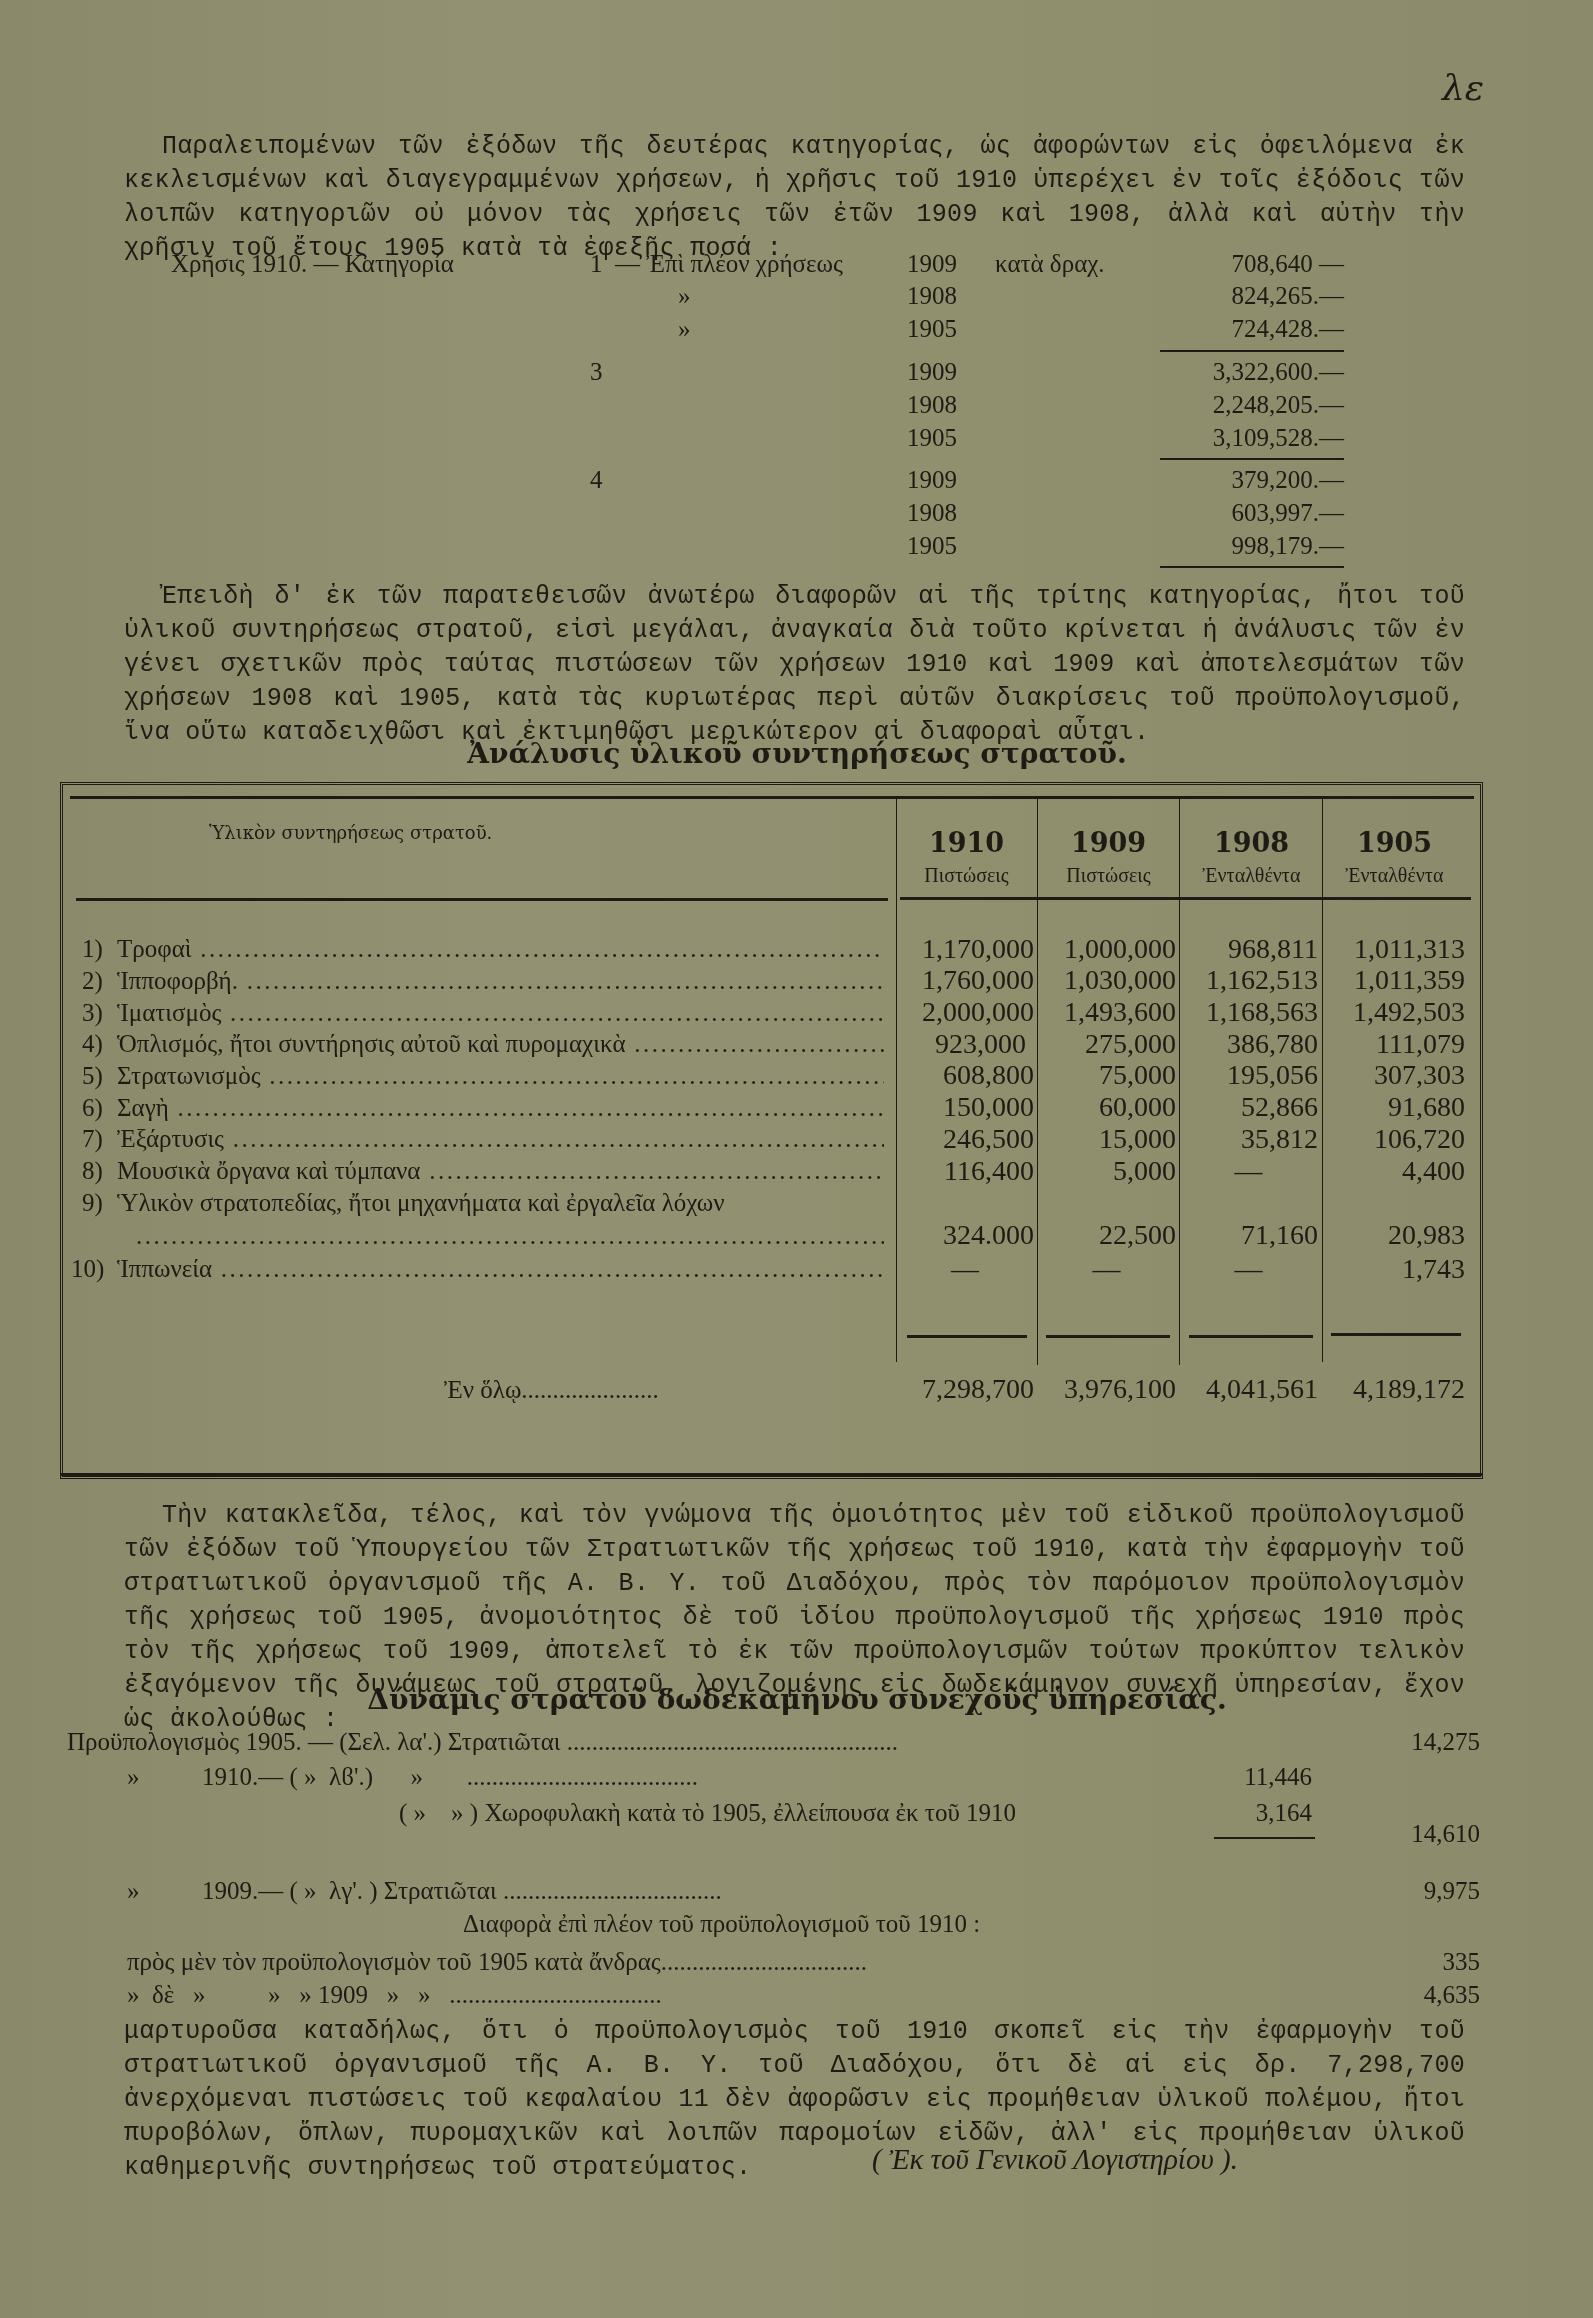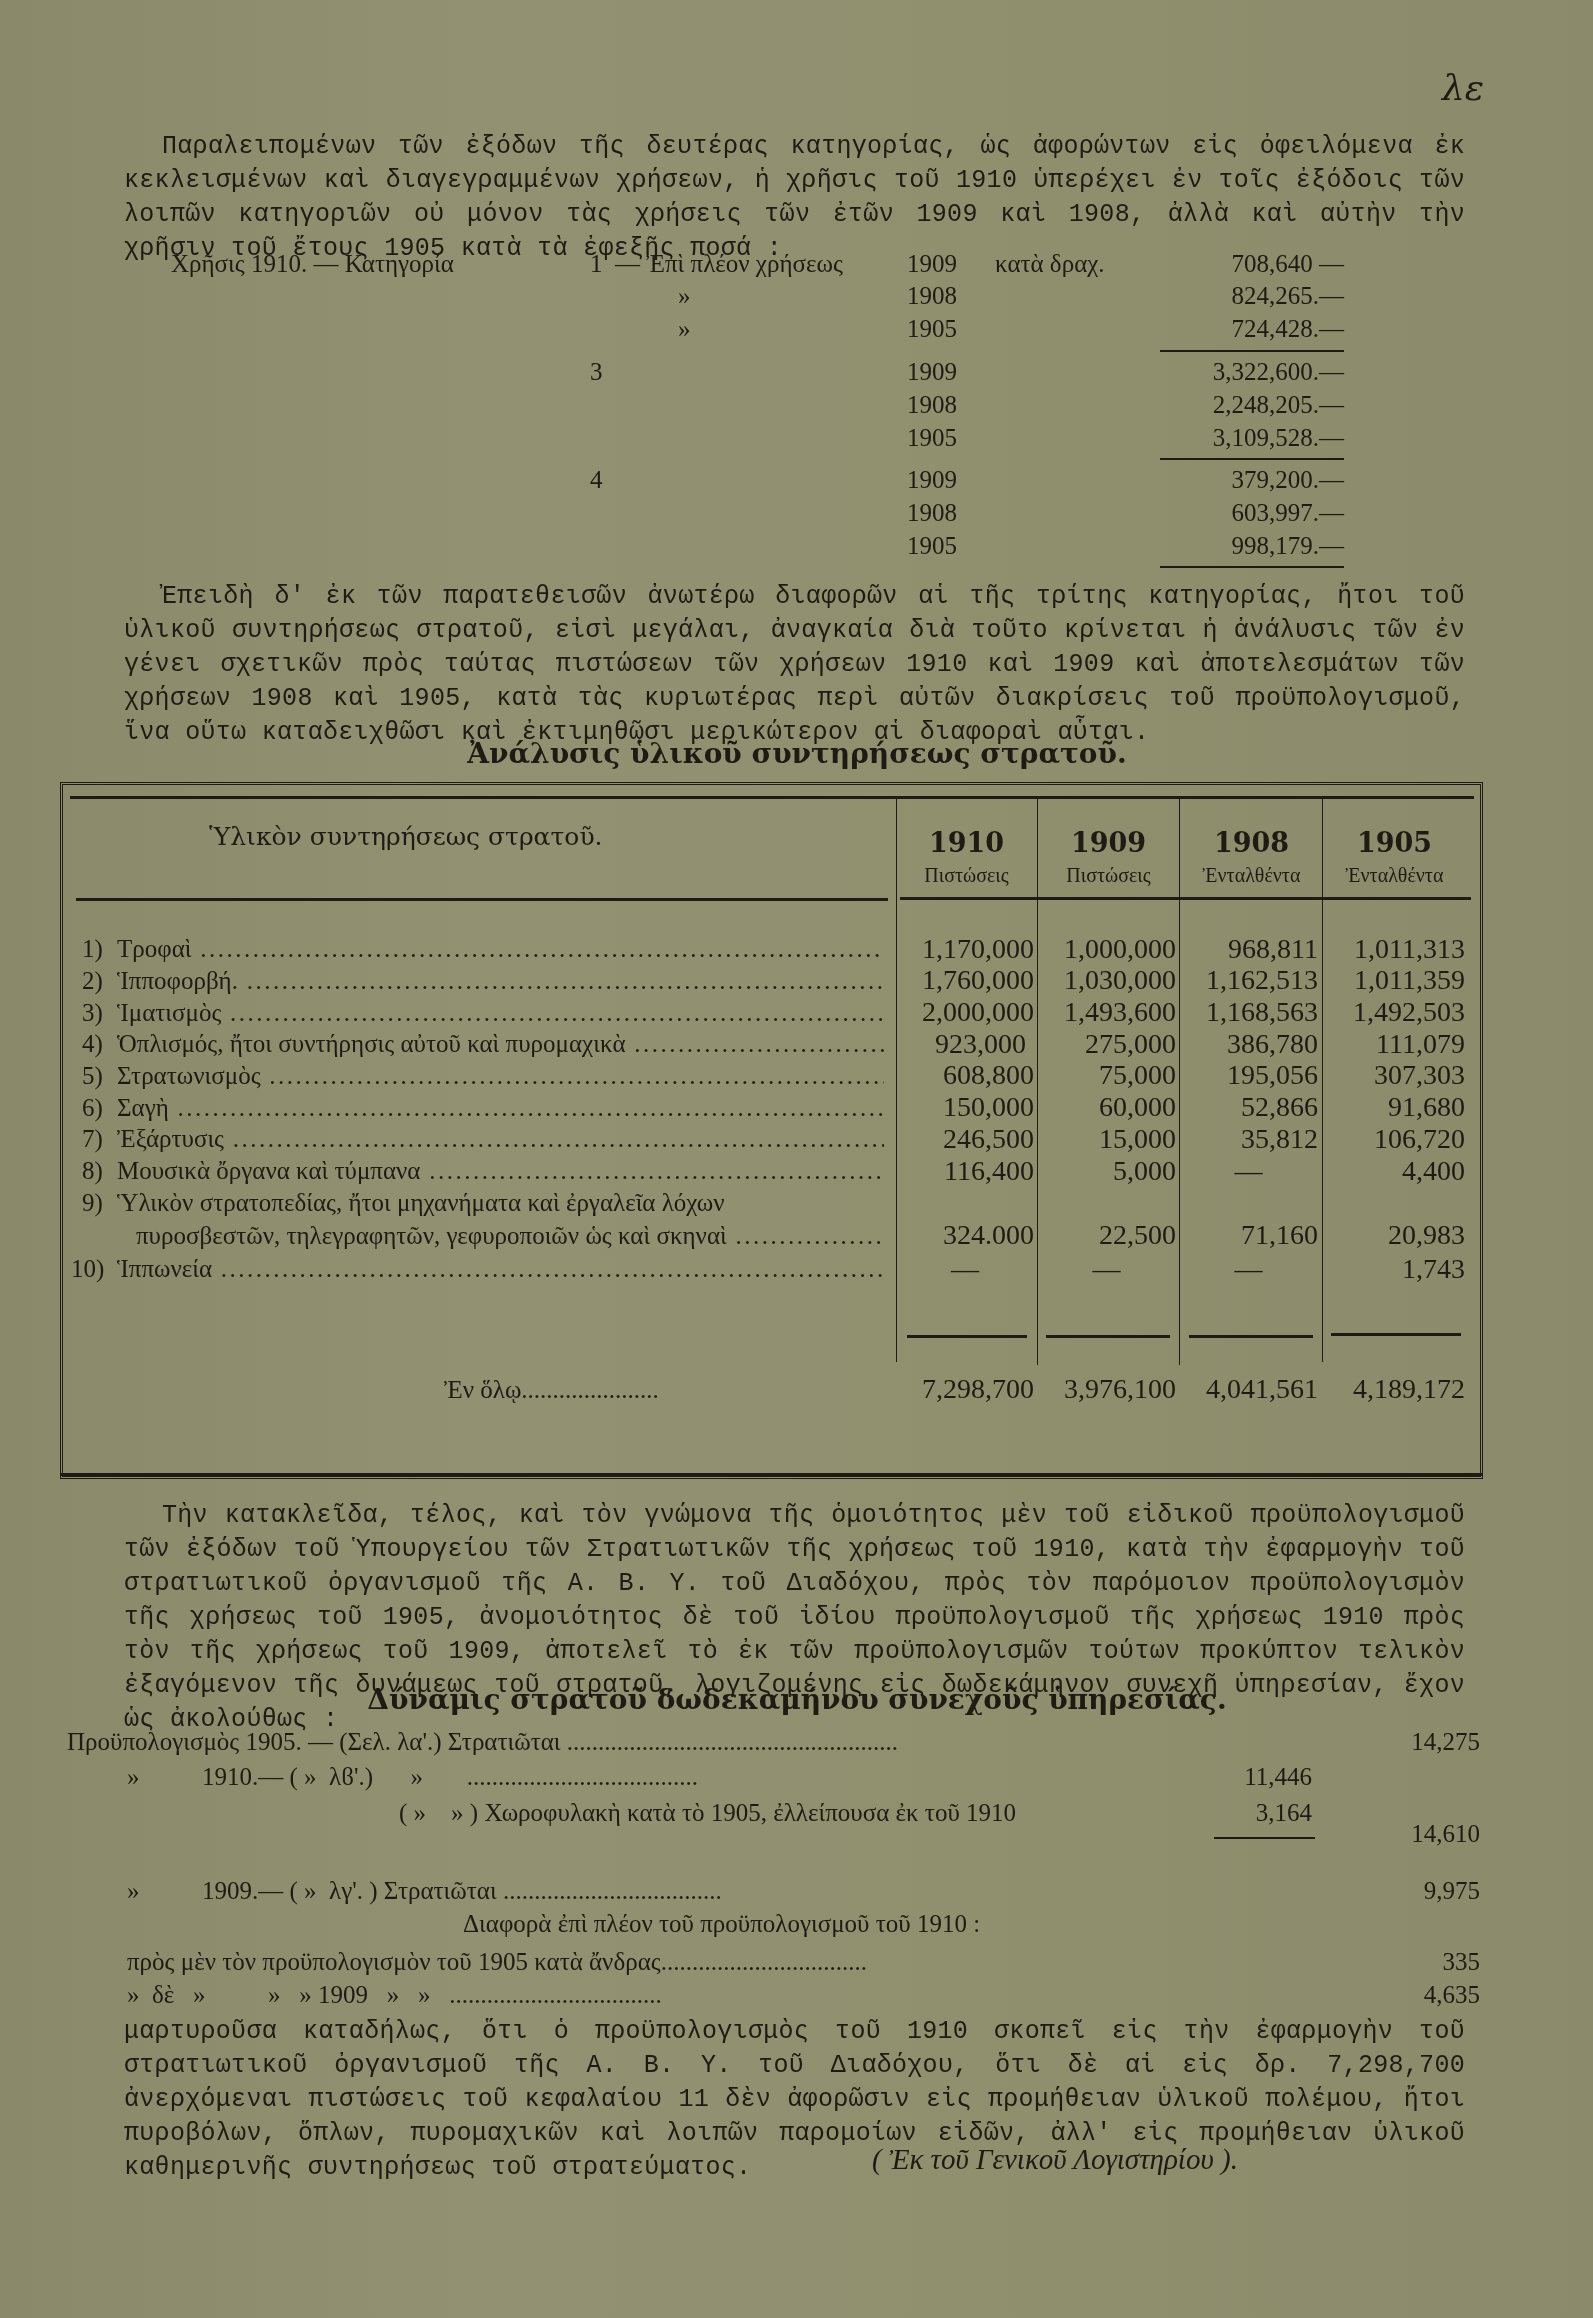--- a/index.html
+++ b/index.html
@@ -15,21 +15,21 @@
   .pageno { left:1442px; top:67px; font-size:36px; font-style:italic; }
   .para { left:124px; width:1341px; font-size:25px; line-height:34px; text-align:justify; font-family:Liberation Mono, monospace; letter-spacing:0.3px; }
   .row { position:absolute; font-family:"Liberation Serif", serif; font-size:25px; white-space:nowrap; }
   .num { text-align:right; }
   .rule { position:absolute; height:1.9px; background:#1d1b14; }
   .title { position:absolute; left:0; width:100%; text-align:center; font-family:"DejaVu Serif", serif; font-weight:bold; font-size:28px; }
   
   .tbl-outer { position:absolute; left:60px; top:782px; width:1423px; height:697px; border:2.5px double #1d1b14; border-width:3.8px; border-style:double; box-sizing:border-box; }
   .vline { position:absolute; width:1.3px; background:#1d1b14; }
   .hline { position:absolute; height:2.5px; background:#1d1b14; }
-  .hdr-main { position:absolute; font-family:"DejaVu Serif", serif; font-size:25px; }
+  .hdr-main { position:absolute; font-family:"DejaVu Serif", serif; font-size:18px; }
   .hdr-year { position:absolute; font-family:"DejaVu Serif", serif; font-weight:bold; font-size:27px; text-align:center; }
   .hdr-sub { position:absolute; font-family:"Liberation Serif", serif; font-size:20px; text-align:center; }
   .item { position:absolute; left:95px; width:786px; font-family:"Liberation Serif", serif; font-size:25px; white-space:nowrap; overflow:hidden; }
   .item .dots::after { content:" ........................................................................................................................"; letter-spacing:2.5px; }
   .cell { position:absolute; font-family:"Liberation Serif", serif; font-size:28px; text-align:right; white-space:nowrap; }
   .force-row { position:absolute; font-family:"Liberation Serif", serif; font-size:25px; white-space:nowrap; }
   .italic-src { position:absolute; font-family:"Liberation Serif", serif; font-style:italic; font-size:29px; }
 </style>
 </head>
 <body>
@@ -145,21 +145,21 @@
       <div class="cell" style="left: 1179px; width: 139px; top: 1123px;">35,812</div>
       <div class="cell" style="left: 1322px; width: 143px; top: 1123px;">106,720</div>
       <div class="row" style="left: 82px; top: 1157px;">8)</div>
       <div class="item" style="left: 117px; width: 767px; top: 1157px;"><span>Μουσικὰ ὄργανα καὶ τύμπανα</span><span class="dots"></span></div>
       <div class="cell" style="left: 896px; width: 138px; top: 1155px;">116,400</div>
       <div class="cell" style="left: 1037px; width: 139px; top: 1155px;">5,000</div>
       <div class="cell" style="left: 1179px; width: 139px; top: 1155px; text-align: center;">—</div>
       <div class="cell" style="left: 1322px; width: 143px; top: 1155px;">4,400</div>
       <div class="row" style="left: 82px; top: 1189px;">9)</div>
       <div class="item" style="left: 117px; width: 767px; top: 1189px;"><span>Ὑλικὸν στρατοπεδίας, ἤτοι μηχανήματα καὶ ἐργαλεῖα λόχων</span></div>
-      <div class="item" style="left: 136px; width: 748px; top: 1222px;"><span>πυροσβεστῶν, τηλεγραφητῶν, γεφυροποιῶν ὡς καὶ σκηναὶ</span><span class="dots"></span></div>
+      <div class="item" style="left: 136px; width: 748px; top: 1222px;"><span class="dots"></span></div>
       <div class="cell" style="left: 896px; width: 138px; top: 1219px;">324.000</div>
       <div class="cell" style="left: 1037px; width: 139px; top: 1219px;">22,500</div>
       <div class="cell" style="left: 1179px; width: 139px; top: 1219px;">71,160</div>
       <div class="cell" style="left: 1322px; width: 143px; top: 1219px;">20,983</div>
       <div class="row" style="left: 71px; top: 1255px;">10)</div>
       <div class="item" style="left: 117px; width: 767px; top: 1255px;"><span>Ἱππωνεία</span><span class="dots"></span></div>
       <div class="cell" style="left: 896px; width: 138px; top: 1253px; text-align: center;">—</div>
       <div class="cell" style="left: 1037px; width: 139px; top: 1253px; text-align: center;">—</div>
       <div class="cell" style="left: 1179px; width: 139px; top: 1253px; text-align: center;">—</div>
       <div class="cell" style="left: 1322px; width: 143px; top: 1253px;">1,743</div>

